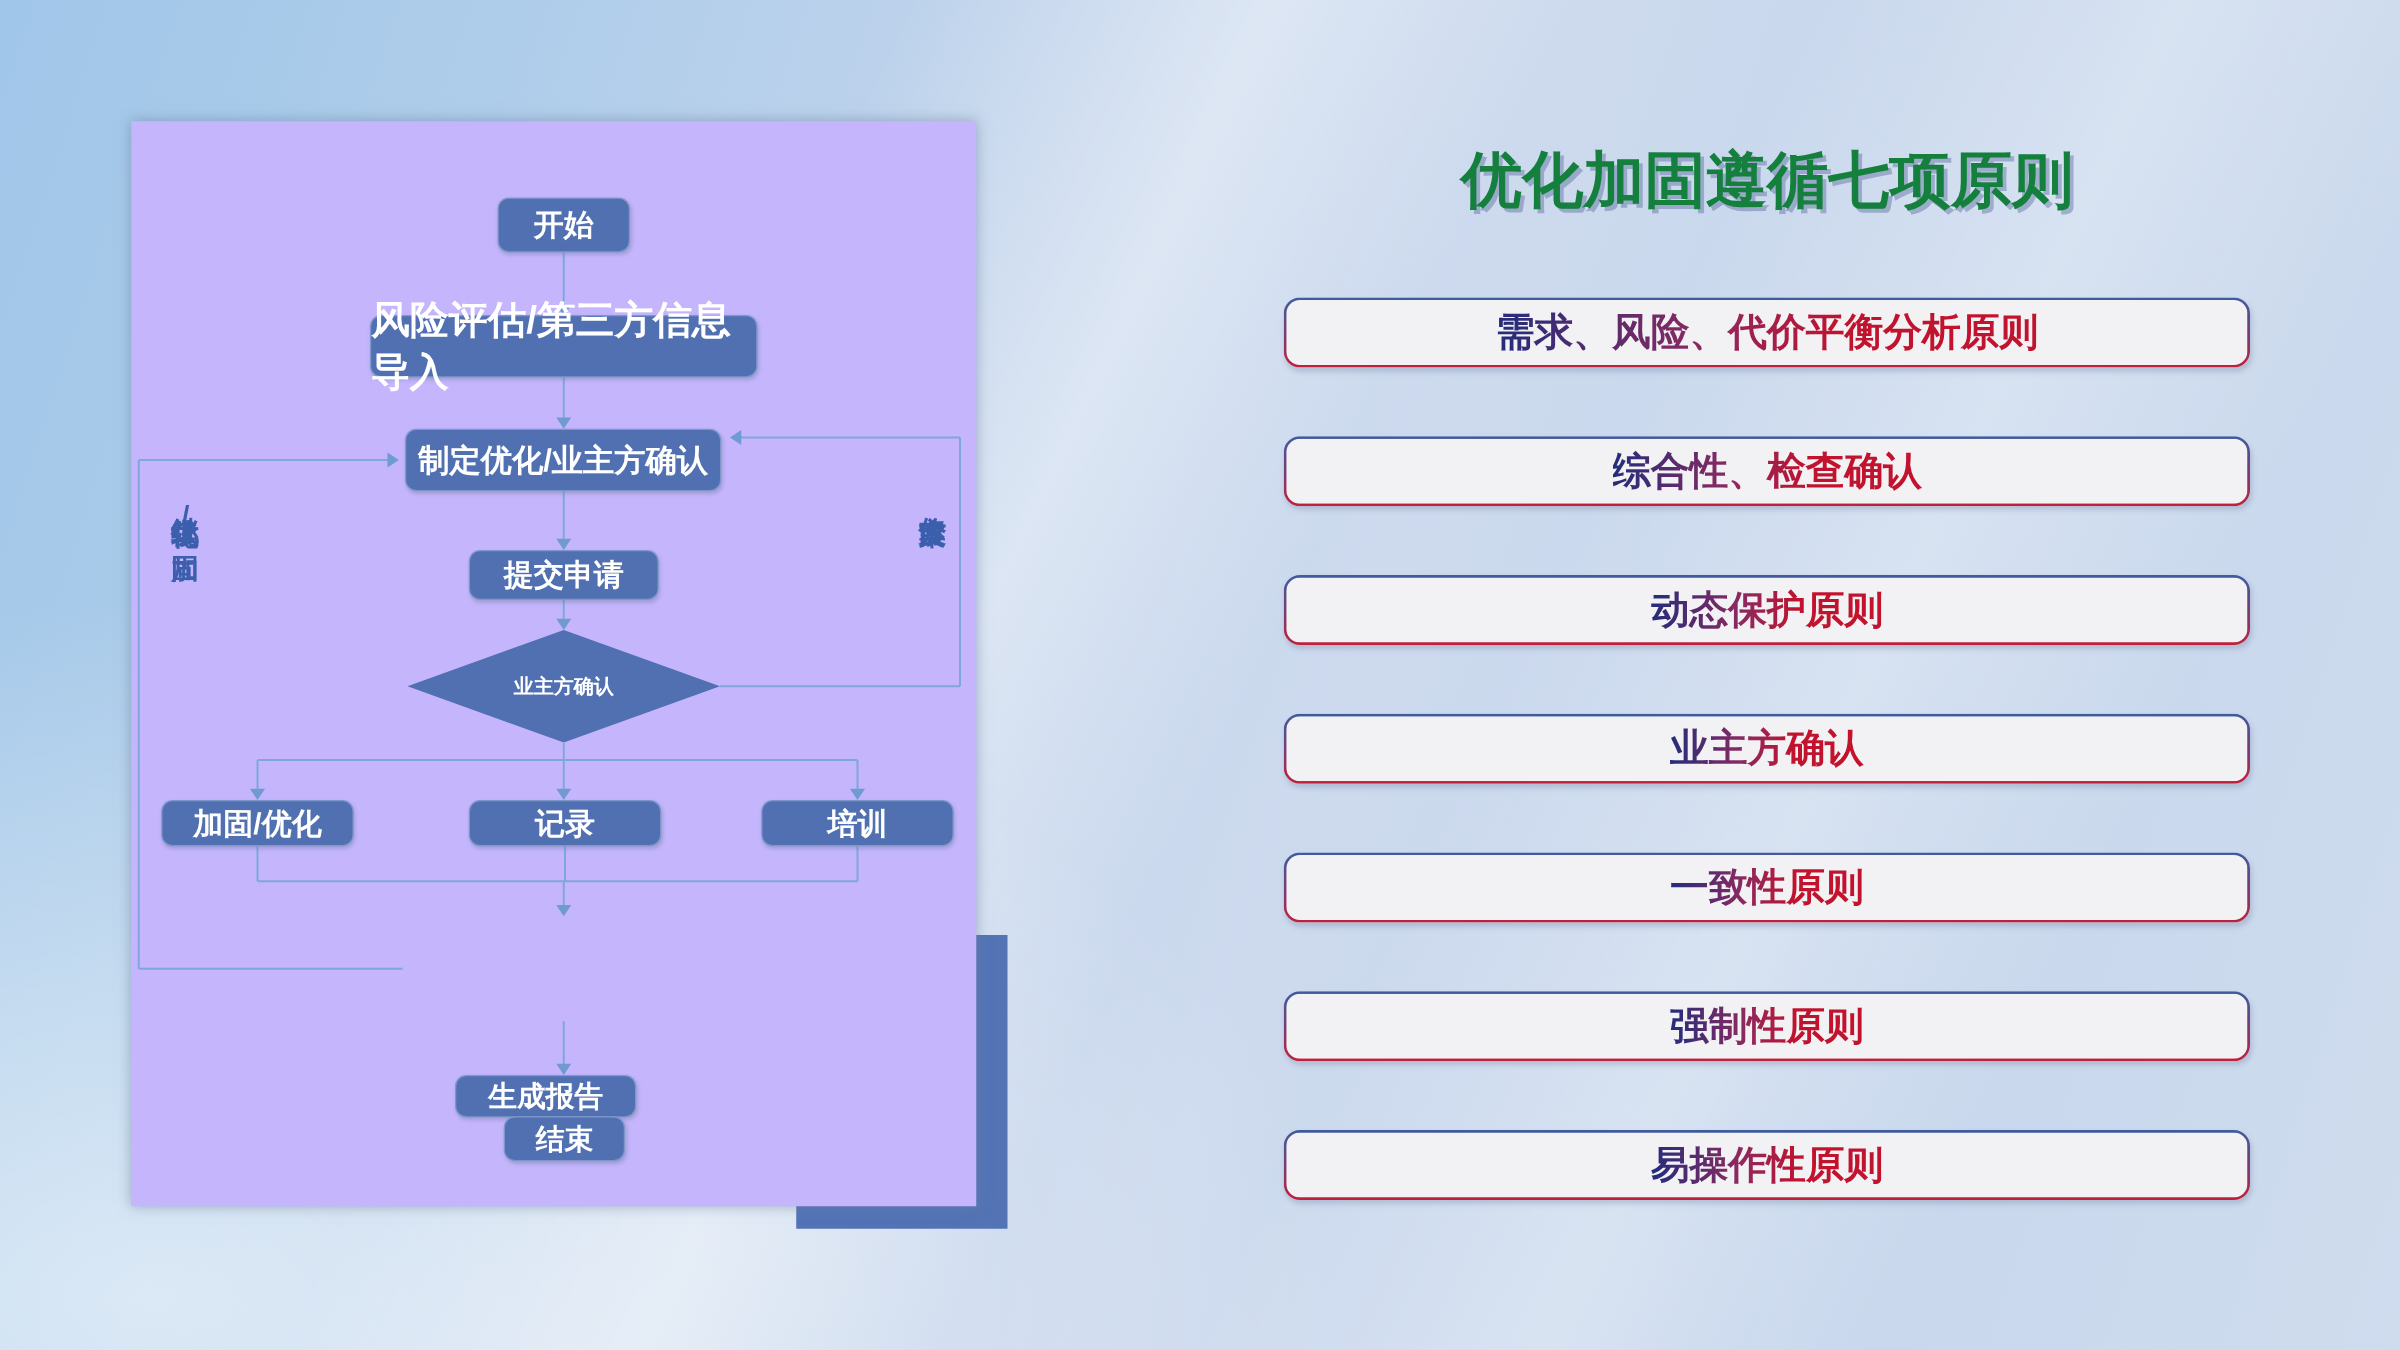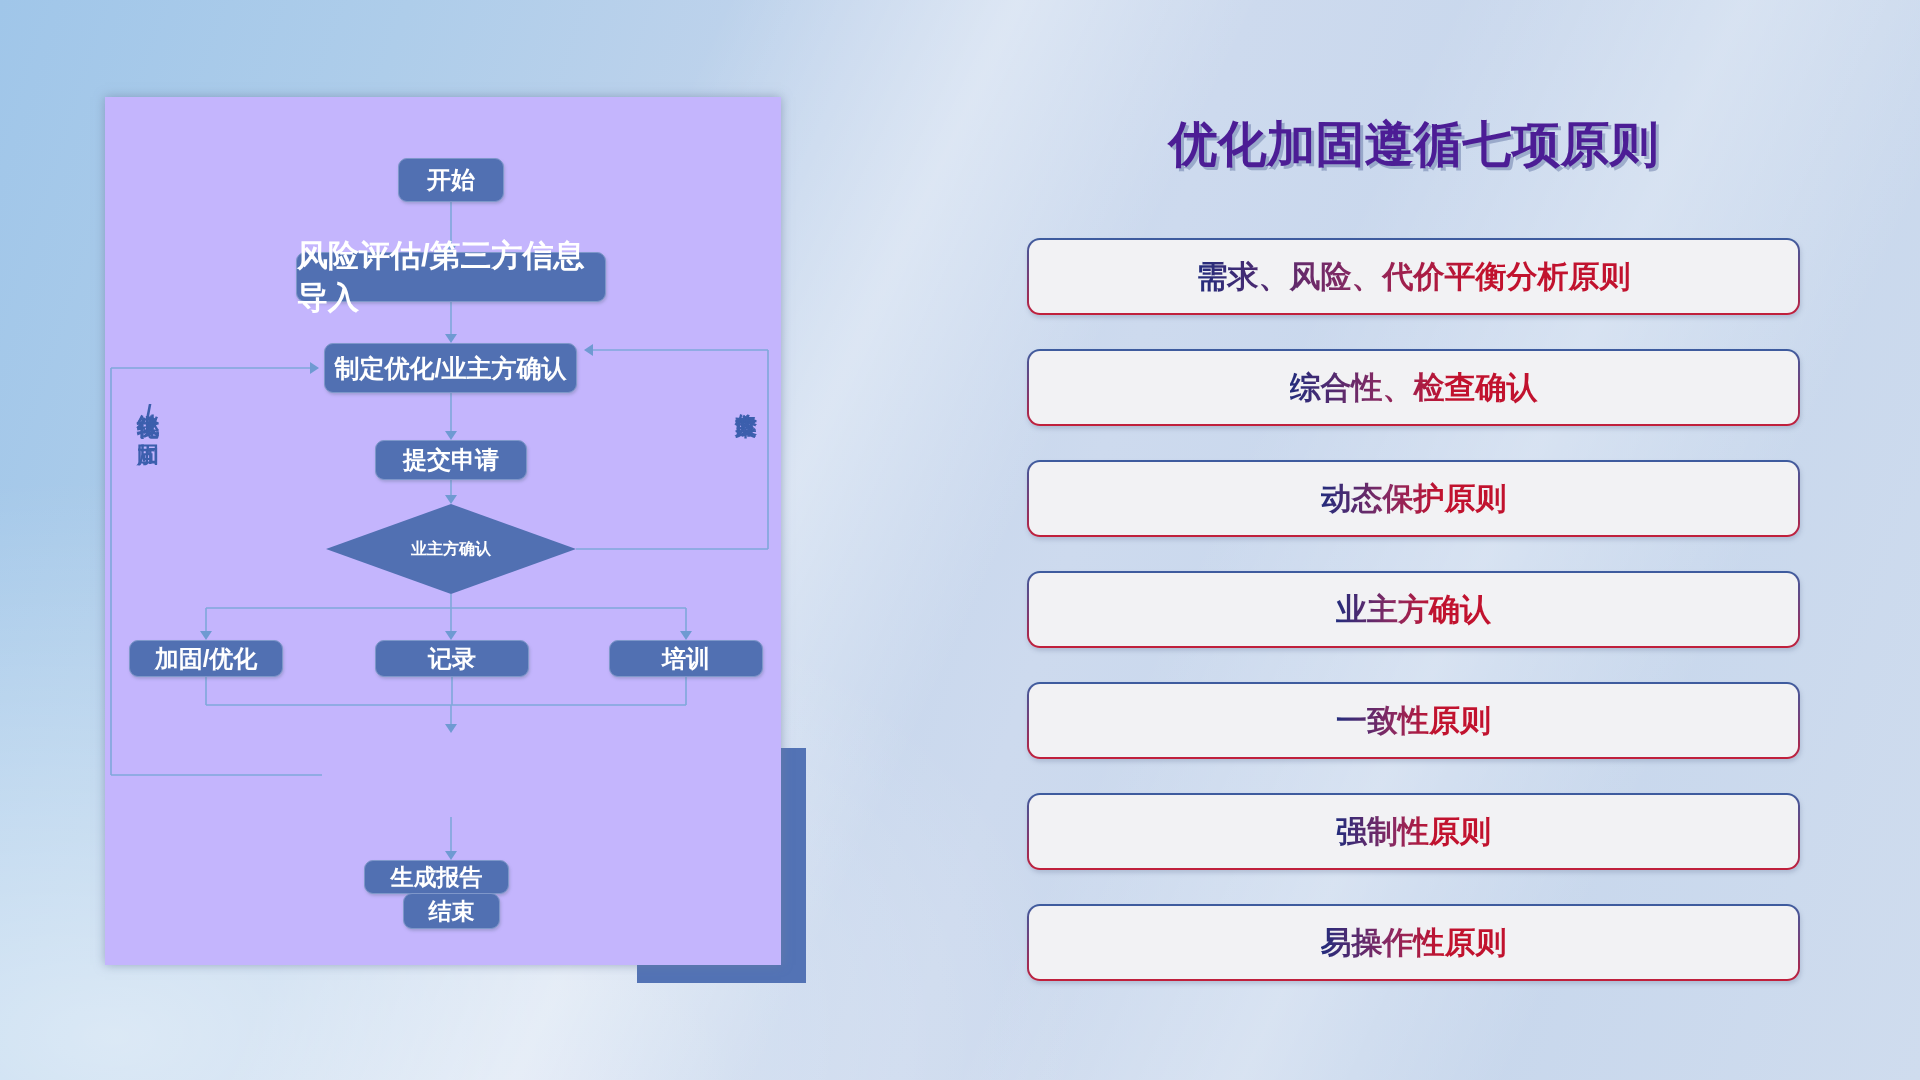--- a/index.html
+++ b/index.html
@@ -35,26 +35,26 @@
     clip-path:polygon(50% 0,100% 50%,50% 100%,0 50%);
     text-align:center;
   }
   .side-label{
     position:absolute;writing-mode:vertical-rl;text-orientation:upright;
     color:#3c5fad;font-weight:bold;font-size:22px;line-height:1;
     letter-spacing:1px;
   }
   .page-title{
     position:absolute;left:1027px;top:112px;width:773px;margin:0;
-    text-align:center;font-size:49px;font-weight:bold;color:#4c1d95;
+    text-align:center;font-size:49px;font-weight:bold;color:#15803d;
     text-shadow:3px 3px 0 rgba(56,78,134,.35);
     letter-spacing:0px;white-space:nowrap;
   }
   .pill{
-    position:absolute;left:1027px;width:773px;height:77px;box-sizing:border-box;
+    position:absolute;left:1027px;width:773px;height:56px;box-sizing:border-box;
     display:flex;align-items:center;justify-content:center;
     border:2px solid transparent;border-radius:13px;
     background:linear-gradient(#f2f2f4,#f2f2f4) padding-box,
                linear-gradient(180deg,#3d5c9f 0%,#7c3a72 55%,#c21f3a 100%) border-box;
     box-shadow:1px 3px 4px rgba(120,135,165,.35);
   }
   .pill-text{
     font-size:31px;font-weight:bold;color:#a01a3c;white-space:nowrap;
   }
   @supports ((-webkit-background-clip:text) or (background-clip:text)){

